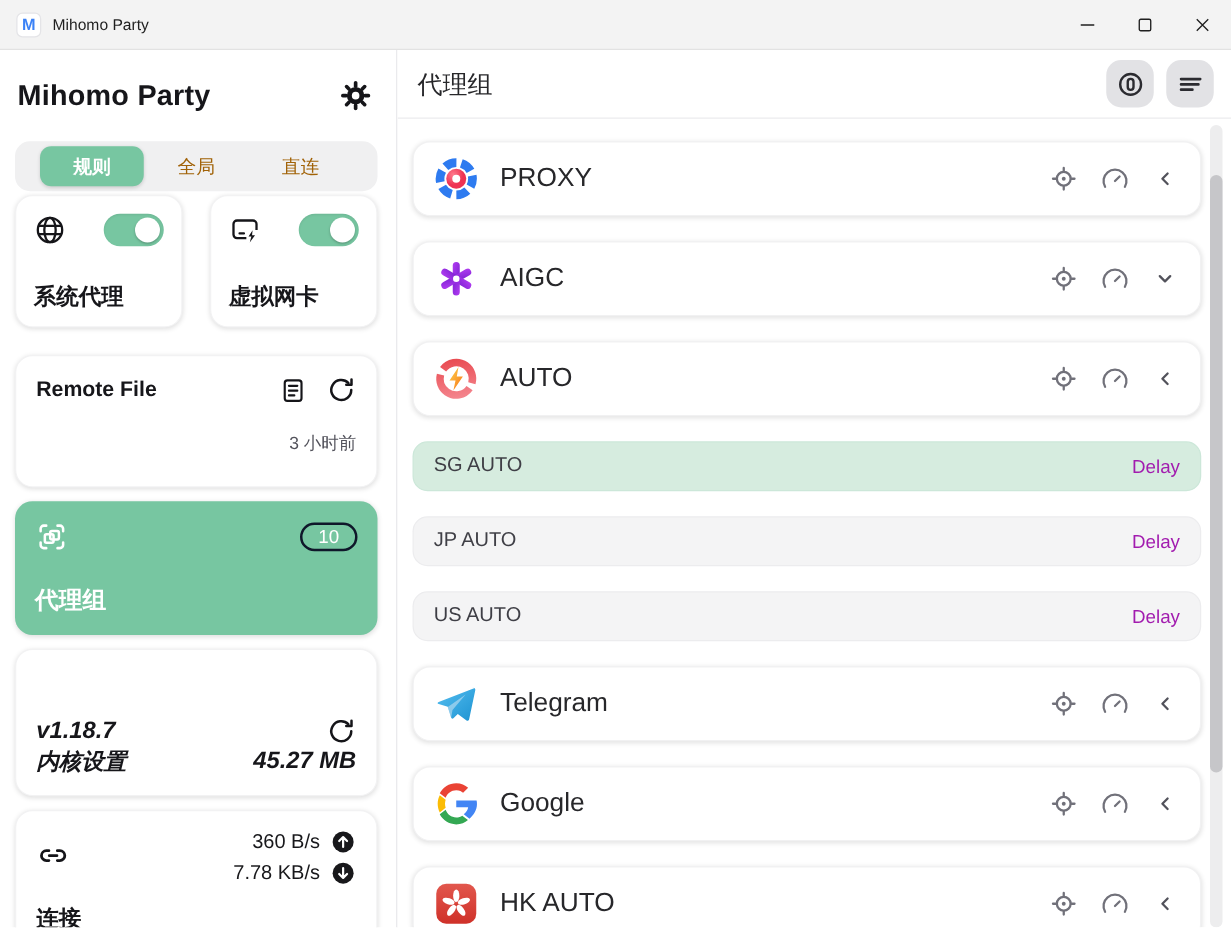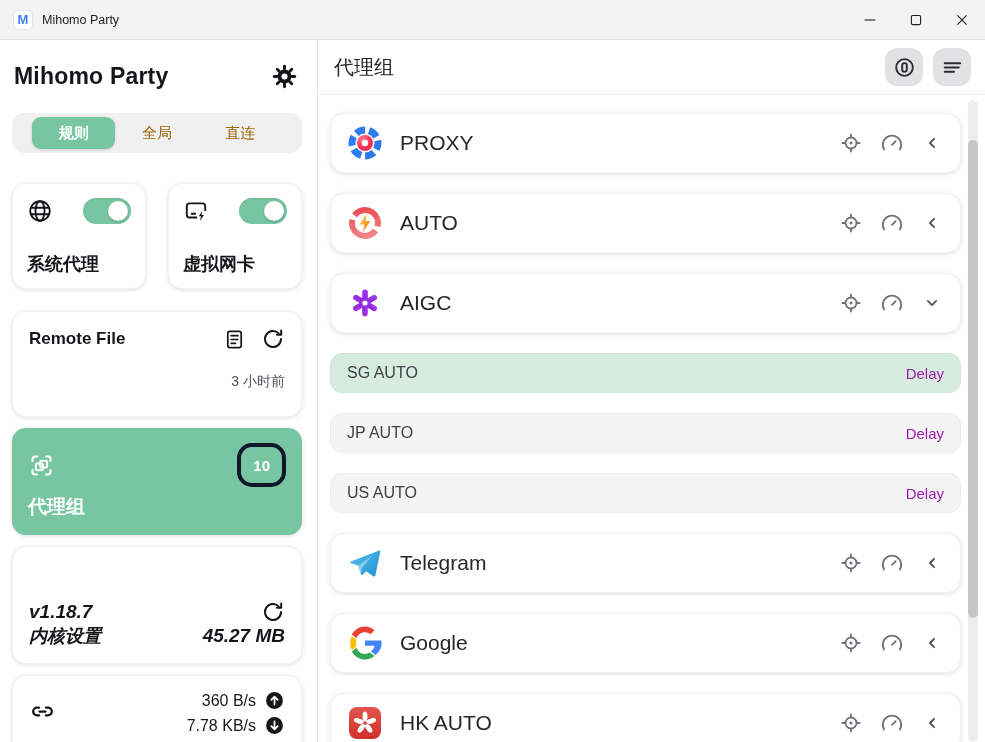--- a/index.html
+++ b/index.html
@@ -33,21 +33,21 @@
     padding:0 15px 0 12px; overflow:hidden;
   }
   .main { flex:1; position:relative; overflow:hidden; background:#fff; }
 
   
   .side-header { display:flex; align-items:center; justify-content:space-between; height:73px; padding:0 4px 0 2px; }
   .side-title { font-size:23px; font-weight:bold; color:#16161a; letter-spacing:.2px; }
 
   .tab-group {
     height:40px; background:#f0f0f1; border-radius:12px;
-    display:flex; align-items:center; padding:20px; margin-bottom:30px;
+    display:flex; align-items:center; padding:20px; margin-bottom:3px;
   }
   .tab { flex:1; height:32px; border-radius:9px; display:flex; align-items:center; justify-content:center;
          font-size:15px; color:#a16207; cursor:default; }
   .tab.active { background:#77c6a1; color:#fff; font-weight:bold; box-shadow:0 1px 3px rgba(0,0,0,.15); }
 
   .card {
     background:#fff; border-radius:14px; border:1px solid #f2f2f3;
     box-shadow:0 1px 4px rgba(0,0,0,.13);
     margin-bottom:11px;
   }
@@ -62,23 +62,23 @@
 
   .profile-card { height:106px; padding:15px 16px; }
   .profile-top { display:flex; align-items:center; justify-content:space-between; }
   .profile-name { font-size:17px; font-weight:bold; color:#16161a; }
   .profile-icons { display:flex; align-items:center; gap:15px; }
   .profile-updated { text-align:right; font-size:14px; color:#52525b; margin-top:22px; }
 
   .group-card { height:107px; background:#77c6a1; border:none; padding:15px 16px;
                 display:flex; flex-direction:column; justify-content:space-between; }
   .group-card-top { display:flex; align-items:center; justify-content:space-between; }
-  .count-badge { min-width:46px; height:44px; border:4px solid #0f172a; border-radius:15px;
+  .count-badge { min-width:46px; height:23px; border:2px solid #0f172a; border-radius:15px;
                  display:flex; align-items:center; justify-content:center;
-                 color:#fff; font-size:15px; font-weight:bold; padding:0 12px; }
+                 color:#fff; font-size:15px; font-weight:normal; padding:0 12px; }
   .group-card-label { font-size:19px; font-weight:bold; color:#fff; }
 
   .core-card { height:118px; padding:15px 16px; display:flex; flex-direction:column; justify-content:flex-end;font-style:italic; }
   .core-row { display:flex; align-items:center; justify-content:space-between; }
   .core-version { font-size:19px; font-weight:bold; color:#16161a; }
   .core-label { font-size:18px; font-weight:bold; color:#16161a; }
   .core-mem { font-size:19px; font-weight:bold; color:#16161a; }
 
   .conn-card { height:120px; padding:14px 16px; }
   .conn-top { display:flex; justify-content:space-between; }
@@ -358,60 +358,20 @@
               <polyline points="14.5 7 9.5 12 14.5 17"></polyline>
             </svg>
           </span>
         </span>
       </div>
 
       <div class="group-row">
         <span class="row-icon">
           <svg width="36" height="36" viewBox="0 0 36 36">
             <defs>
-              <linearGradient id="aur" x1="0" y1="0" x2="1" y2="1">
-                  <stop offset="0%" stop-color="#e8474d"></stop>
-                  <stop offset="100%" stop-color="#f58a93"></stop>
-                </linearGradient>
-              <linearGradient id="bolt" x1="0" y1="0" x2="1" y2="1">
-                  <stop offset="0%" stop-color="#fcd34d"></stop>
-                  <stop offset="100%" stop-color="#f97316"></stop>
-                </linearGradient>
-            </defs>
-            <circle cx="18" cy="18" r="13" fill="none" stroke="url(#aur)" stroke-width="6" stroke-dasharray="36 4.8" transform="rotate(35 18 18)"></circle>
-            <path d="M19.8 8.6l-7.2 10.8h4.8l-1.7 8 7.6-11.3h-4.9z" fill="url(#bolt)"></path>
-          </svg>
-        </span>
-        <span class="row-name">AUTO</span>
-        <span class="row-actions">
-          <span class="act-icon">
-            <svg width="22" height="22" viewBox="0 0 24 24" fill="none" stroke="#71717a" stroke-width="2" stroke-linecap="round">
-              <circle cx="12" cy="12" r="6"></circle>
-                <circle cx="12" cy="12" r="1.7" fill="#71717a" stroke="none"></circle>
-              <path d="M12 2.6v3M12 18.4v3M2.6 12h3M18.4 12h3"></path>
-            </svg>
-          </span>
-          <span class="act-icon">
-            <svg width="22" height="22" viewBox="0 0 24 24" fill="none" stroke="#71717a" stroke-width="2" stroke-linecap="round">
-              <path d="m12 14 4-4"></path>
-                <path d="M3.34 19a10 10 0 1 1 17.32 0"></path>
-            </svg>
-          </span>
-          <span class="act-icon">
-            <svg width="20" height="20" viewBox="0 0 24 24" fill="none" stroke="#52525b" stroke-width="2.2" stroke-linecap="round" stroke-linejoin="round">
-              <polyline points="14.5 7 9.5 12 14.5 17"></polyline>
-            </svg>
-          </span>
-        </span>
-      </div>
-
-      <div class="group-row">
-        <span class="row-icon">
-          <svg width="36" height="36" viewBox="0 0 36 36">
-            <defs>
                 <linearGradient id="oai" x1="0" y1="0" x2="1" y2="1">
                   <stop offset="0%" stop-color="#b23df2"></stop>
                   <stop offset="100%" stop-color="#7a1fd0"></stop>
                 </linearGradient>
               </defs>
             <g fill="url(#oai)">
               <rect x="15.2" y="4.6" width="5.6" height="14.5" rx="2.8"></rect>
               <rect x="15.2" y="4.6" width="5.6" height="14.5" rx="2.8" transform="rotate(60 18 18)"></rect>
               <rect x="15.2" y="4.6" width="5.6" height="14.5" rx="2.8" transform="rotate(120 18 18)"></rect>
               <rect x="15.2" y="4.6" width="5.6" height="14.5" rx="2.8" transform="rotate(180 18 18)"></rect>
@@ -432,20 +392,60 @@
           </span>
           <span class="act-icon">
             <svg width="22" height="22" viewBox="0 0 24 24" fill="none" stroke="#71717a" stroke-width="2" stroke-linecap="round">
               <path d="m12 14 4-4"></path>
                 <path d="M3.34 19a10 10 0 1 1 17.32 0"></path>
             </svg>
           </span>
           <span class="act-icon">
             <svg width="20" height="20" viewBox="0 0 24 24" fill="none" stroke="#52525b" stroke-width="2.2" stroke-linecap="round" stroke-linejoin="round">
               <polyline points="7 9.5 12 14.5 17 9.5"></polyline>
+            </svg>
+          </span>
+        </span>
+      </div>
+
+      <div class="group-row">
+        <span class="row-icon">
+          <svg width="36" height="36" viewBox="0 0 36 36">
+            <defs>
+              <linearGradient id="aur" x1="0" y1="0" x2="1" y2="1">
+                  <stop offset="0%" stop-color="#e8474d"></stop>
+                  <stop offset="100%" stop-color="#f58a93"></stop>
+                </linearGradient>
+              <linearGradient id="bolt" x1="0" y1="0" x2="1" y2="1">
+                  <stop offset="0%" stop-color="#fcd34d"></stop>
+                  <stop offset="100%" stop-color="#f97316"></stop>
+                </linearGradient>
+            </defs>
+            <circle cx="18" cy="18" r="13" fill="none" stroke="url(#aur)" stroke-width="6" stroke-dasharray="36 4.8" transform="rotate(35 18 18)"></circle>
+            <path d="M19.8 8.6l-7.2 10.8h4.8l-1.7 8 7.6-11.3h-4.9z" fill="url(#bolt)"></path>
+          </svg>
+        </span>
+        <span class="row-name">AUTO</span>
+        <span class="row-actions">
+          <span class="act-icon">
+            <svg width="22" height="22" viewBox="0 0 24 24" fill="none" stroke="#71717a" stroke-width="2" stroke-linecap="round">
+              <circle cx="12" cy="12" r="6"></circle>
+                <circle cx="12" cy="12" r="1.7" fill="#71717a" stroke="none"></circle>
+              <path d="M12 2.6v3M12 18.4v3M2.6 12h3M18.4 12h3"></path>
+            </svg>
+          </span>
+          <span class="act-icon">
+            <svg width="22" height="22" viewBox="0 0 24 24" fill="none" stroke="#71717a" stroke-width="2" stroke-linecap="round">
+              <path d="m12 14 4-4"></path>
+                <path d="M3.34 19a10 10 0 1 1 17.32 0"></path>
+            </svg>
+          </span>
+          <span class="act-icon">
+            <svg width="20" height="20" viewBox="0 0 24 24" fill="none" stroke="#52525b" stroke-width="2.2" stroke-linecap="round" stroke-linejoin="round">
+              <polyline points="14.5 7 9.5 12 14.5 17"></polyline>
             </svg>
           </span>
         </span>
       </div>
 
       <div class="sub-row selected">
         <span>SG AUTO</span>
         <span class="sub-delay">Delay</span>
       </div>
       <div class="sub-row">

